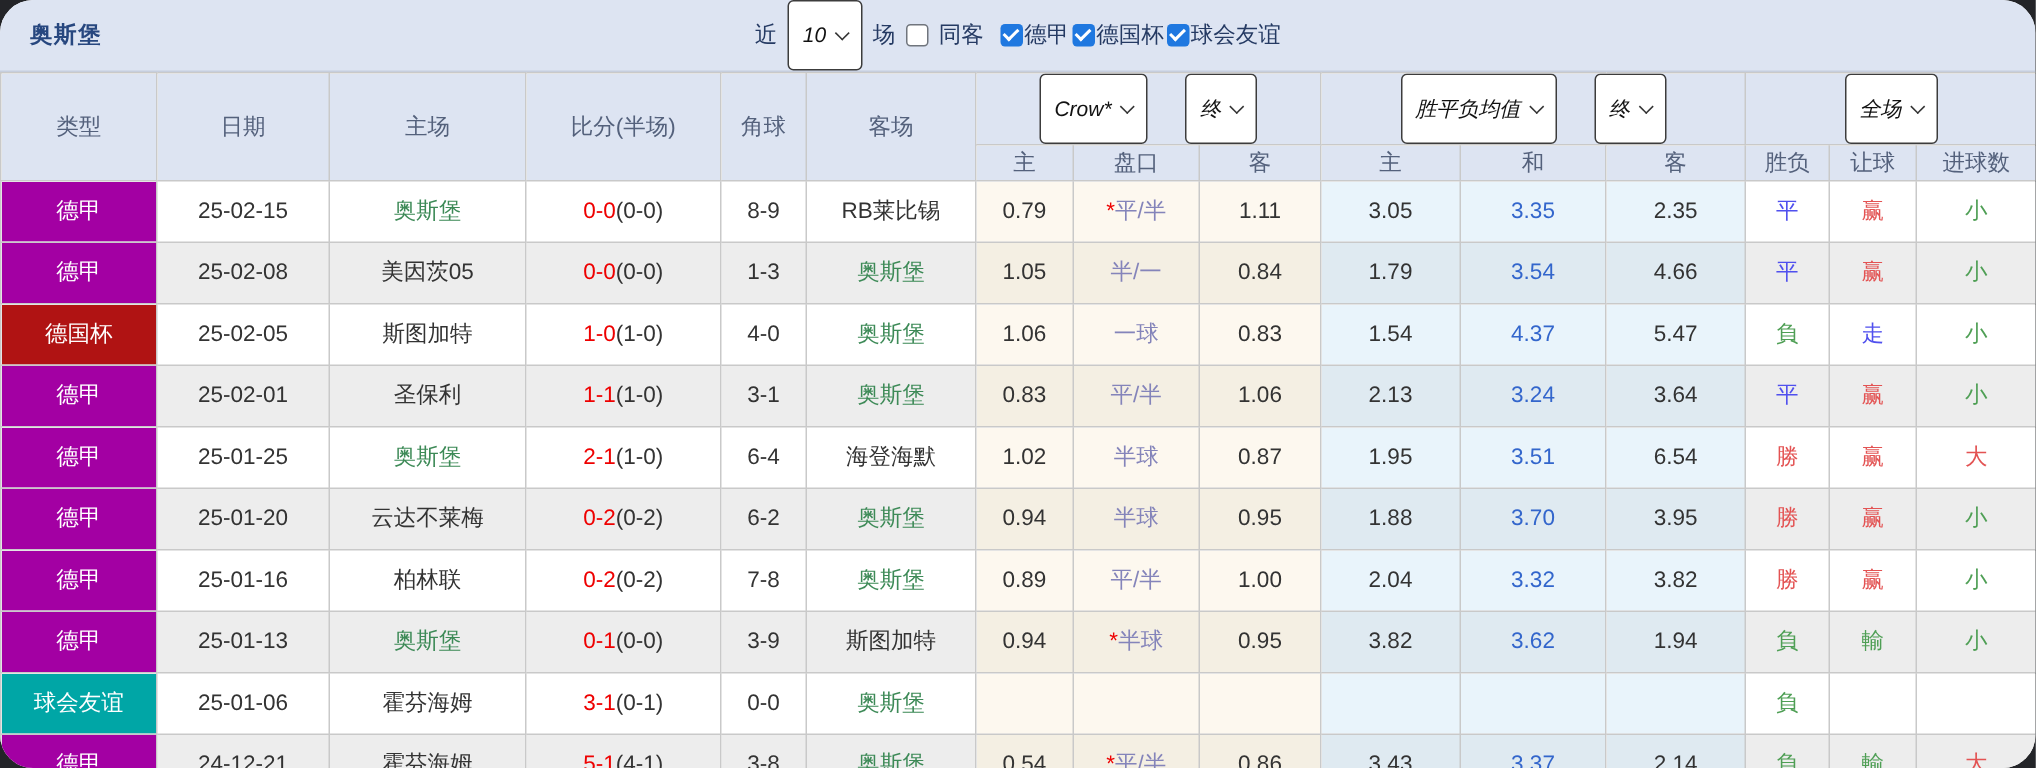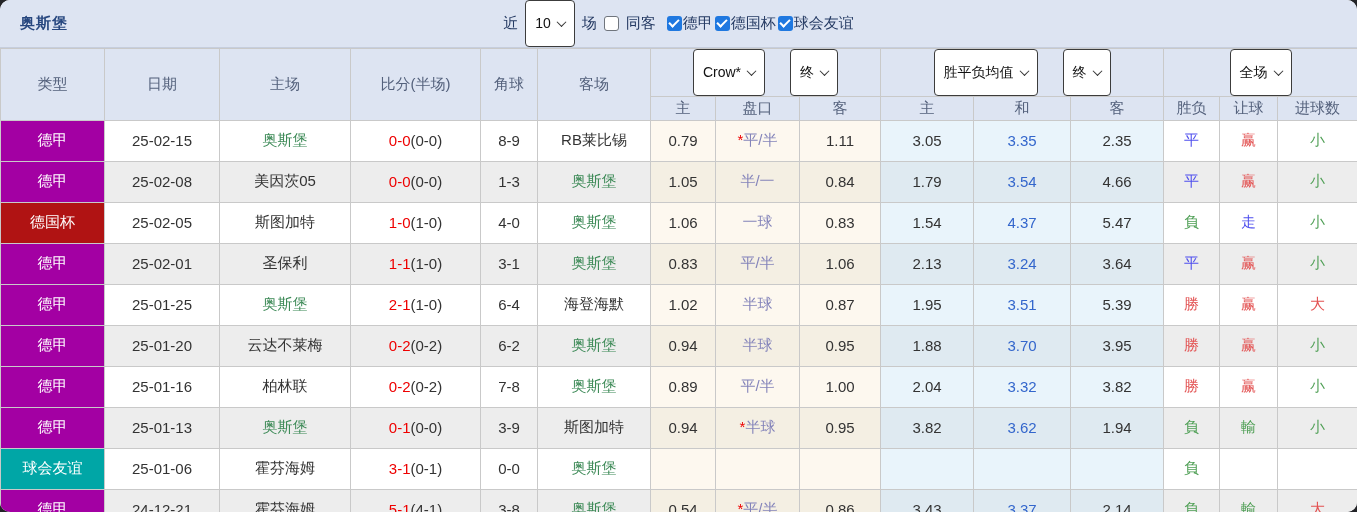--- a/index.html
+++ b/index.html
@@ -1,27 +1,27 @@
 <!DOCTYPE html>
 <html><head>
 <meta charset="utf-8">
 <style>
   html,body{margin:0;padding:0;background:#232428;font-family:"Liberation Sans","DejaVu Sans",sans-serif;}
-  .app{width:1357px;height:512px;background:#ffffff;border-radius:10px;overflow:hidden;
+  .app{width:1357px;height:512px;background:#ffffff;border-radius:22px;overflow:hidden;
        display:flex;flex-direction:column;box-sizing:border-box;}
   
   .topbar{flex:0 0 37px;background:#dde4f2;display:flex;align-items:center;position:relative;
           border-bottom:1px solid #c6cede;}
   .title{position:absolute;left:20px;font-weight:bold;font-size:15px;color:#27477f;letter-spacing:1px;}
   .controls{margin:0 auto;display:flex;align-items:center;gap:7px;font-size:15px;color:#253a63;}
   .filters{display:flex;align-items:center;gap:2px;margin-left:4px;}
   .filter{display:flex;align-items:center;gap:1px;}
   
   .sel{display:inline-flex;align-items:center;gap:7px;background:#fff;border:1px solid #3c3c3c;
-       border-radius:4px;padding:14px 9px;font-size:14px;color:#111;cursor:pointer;line-height:1.2;}
+       border-radius:4px;padding:14px 9px;font-size:14px;color:#111;cursor:pointer;line-height:1.2;font-style:italic;}
   .caret{width:6px;height:6px;border-right:1.7px solid #333;border-bottom:1.7px solid #333;
          transform:rotate(45deg) translate(-1px,-1px);display:inline-block;}
   
   .cb{width:15px;height:15px;border-radius:3px;display:inline-flex;align-items:center;justify-content:center;
       box-sizing:border-box;cursor:pointer;flex:0 0 15px;}
   .cb[data-checked="false"]{background:#fff;border:1.5px solid #70757d;}
   .cb[data-checked="true"]{background:#1f78e0;border:none;}
   .cb[data-checked="true"]::after{content:"";display:block;width:4px;height:8px;border:solid #fff;
       border-width:0 2px 2px 0;transform:rotate(45deg);margin-top:-2px;}
   
@@ -233,21 +233,21 @@
         <td>25-01-25</td>
         <td><span class="team" data-self="true">奥斯堡</span></td>
         <td><span class="ft">2-1</span><span class="ht">(1-0)</span></td>
         <td>6-4</td>
         <td><span class="team" data-self="false">海登海默</span></td>
         <td class="crow">1.02</td>
         <td class="crow"><span class="star"></span><span class="hc">半球</span></td>
         <td class="crow">0.87</td>
         <td class="avg">1.95</td>
         <td class="avg avg-draw">3.51</td>
-        <td class="avg">5.39</td>
+        <td class="avg">6.54</td>
         <td data-c="red">勝</td>
         <td data-c="red">赢</td>
         <td data-c="red">大</td>
       </tr>
       <tr>
         <td class="type" data-league="bundesliga">德甲</td>
         <td>25-01-20</td>
         <td><span class="team" data-self="false">云达不莱梅</span></td>
         <td><span class="ft">0-2</span><span class="ht">(0-2)</span></td>
         <td>6-2</td>

